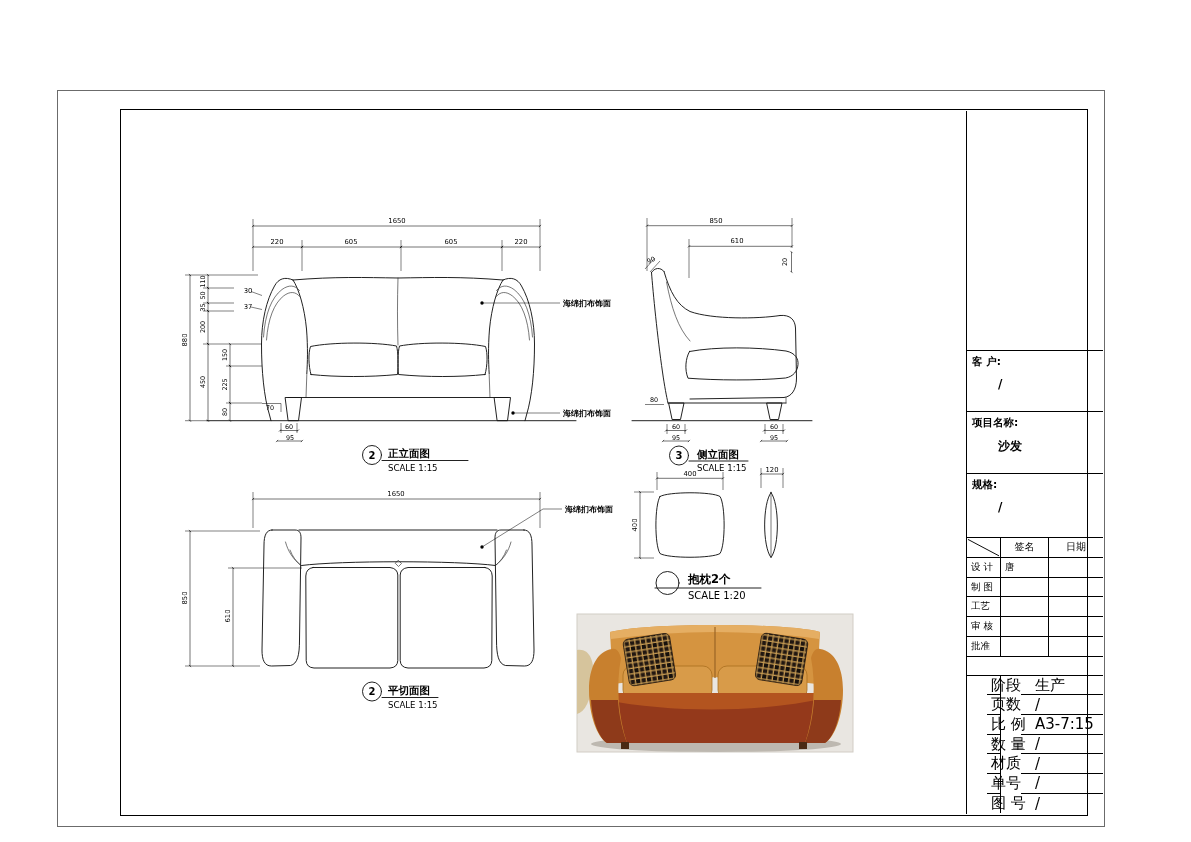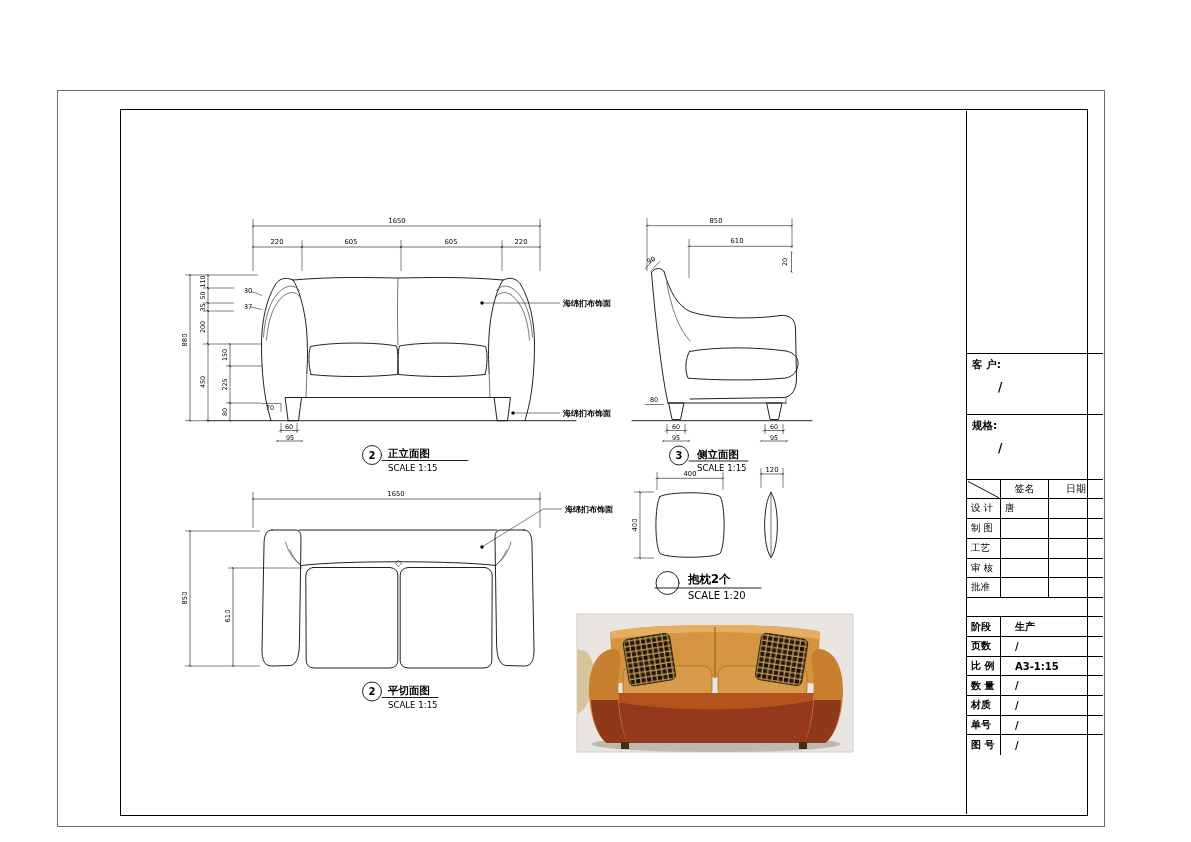--- a/index.html
+++ b/index.html
@@ -32,22 +32,22 @@
   .h61{height:61px}.h62{height:62px}.h65{height:65px}
   .tb-sign{border-top:1.4px solid #000;display:grid;grid-template-columns:34px 48px 1fr;grid-auto-rows:19.8px;box-sizing:border-box;}
   .tb-sign .c{border-right:1px solid #000;border-bottom:1px solid #000;font-size:9.5px;font-weight:normal;
     display:flex;align-items:center;padding-left:4px;overflow:hidden;box-sizing:border-box;white-space:nowrap;}
   .tb-sign .c:nth-child(3n){border-right:none;}
   .tb-sign .hd{justify-content:center;padding-left:0;font-size:10px;}
   .tb-sign .diag{padding:0;}
   .tb-sign .diag svg{width:100%;height:100%;display:block;}
   .tb-gap{height:18px;}
   .tb-info{border-top:1.4px solid #000;display:grid;grid-template-columns:34px 1fr;grid-auto-rows:19.7px;flex:1;box-sizing:border-box;}
-  .tb-info .c{border-right:1px solid #000;border-bottom:1px solid #000;font-size:10px;font-weight:bold;
-    display:flex;align-items:center;padding-left:4px;box-sizing:border-box;white-space:nowrap;}
+  .tb-info .c{border-right:1px solid #000;border-bottom:1px solid #000;font-size:15px;font-weight:normal;
+    display:flex;align-items:center;padding-left:4px;box-sizing:border-box;white-space:nowrap;margin-left:20px;}
   .tb-info .c:nth-child(2n){border-right:none;padding-left:14px;}
   .tb-info .c:nth-last-child(-n+2){border-bottom:none;}
 </style>
 </head>
 <body>
 
 <div class="frame-outer"></div>
 <div class="frame-inner"></div>
 
 <svg class="drawing" viewBox="120 109 848 708" xmlns="http://www.w3.org/2000/svg">
@@ -291,20 +291,24 @@
 </svg>
 
 <div class="title-block">
   <div class="tb-empty"></div>
 
   <div class="tb-sec h61">
     <div class="lab">客 户:</div>
     <div class="val">/</div>
   </div>
 
+  <div class="tb-sec h62">
+    <div class="lab">项目名称:</div>
+    <div class="val">沙发</div>
+  </div>
 
   <div class="tb-sec h65">
     <div class="lab">规格:</div>
     <div class="val">/</div>
   </div>
 
   <div class="tb-sign">
     <div class="c diag">
       <svg viewBox="0 0 34 20" preserveAspectRatio="none">
           <line x1="1" y1="1.5" x2="33" y2="19" stroke="#000" stroke-width="1"></line>
@@ -335,21 +339,21 @@
   </div>
 
   <div class="tb-gap"></div>
 
   <div class="tb-info">
     <div class="c">阶段</div>
     <div class="c">生产</div>
     <div class="c">页数</div>
     <div class="c">/</div>
     <div class="c">比 例</div>
-    <div class="c">A3-1:15</div>
+    <div class="c">A3-7:15</div>
     <div class="c">数 量</div>
     <div class="c">/</div>
     <div class="c">材质</div>
     <div class="c">/</div>
     <div class="c">单号</div>
     <div class="c">/</div>
     <div class="c">图 号</div>
     <div class="c">/</div>
   </div>
 </div>

